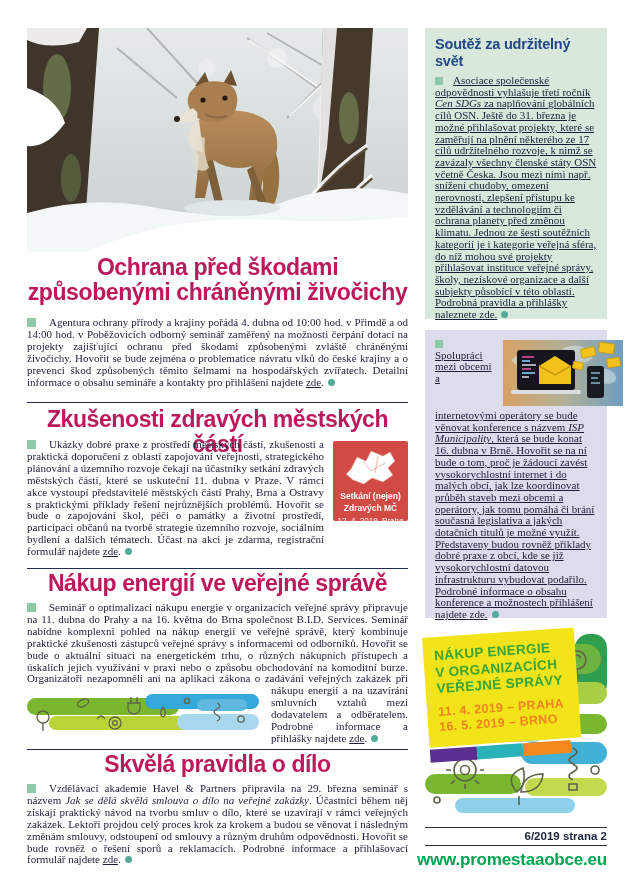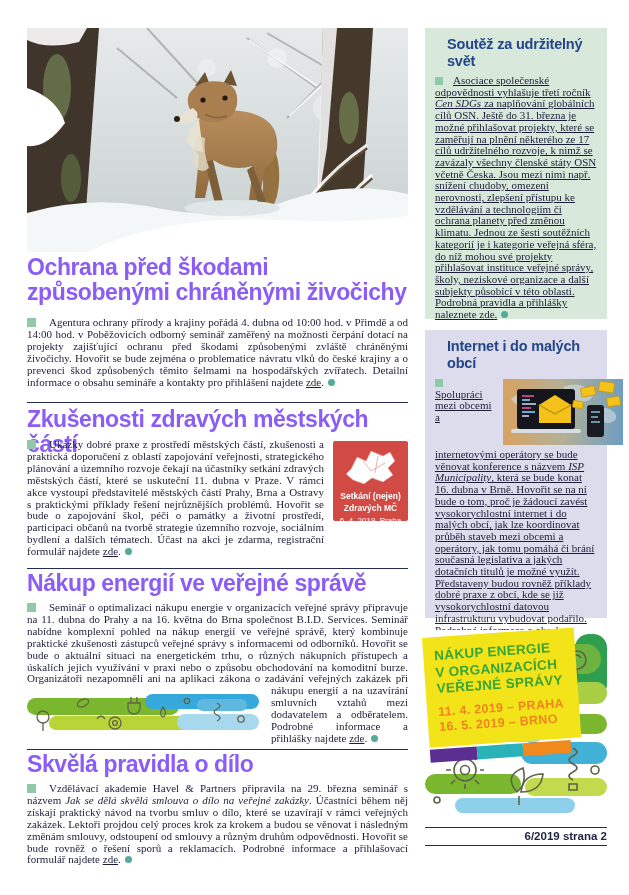--- a/index.html
+++ b/index.html
@@ -1,22 +1,22 @@
 <!DOCTYPE html>
 <html lang="cs"><head>
 <meta charset="utf-8">
 <style>
   html,body{margin:0;padding:0;background:#ffffff;}
   .page{position:relative;width:629px;height:895px;background:#ffffff;overflow:hidden;
         font-family:"Liberation Serif",serif;color:#1d1d3a;}
 
   
   .abs{position:absolute;}
-  .main-head{font-family:"Liberation Sans",sans-serif;font-weight:bold;color:#8b5cf6;
-             font-size:23px;line-height:25px;letter-spacing:-0.4px;margin:0;}
+  .main-head{font-family:"Liberation Sans",sans-serif;font-weight:bold;color:#be185d;
+             font-size:23px;line-height:25px;letter-spacing:-0.4px;margin:0;text-align:center;}
   .body-text{font-size:11px;line-height:11.9px;text-align:justify;margin:0;}
   .rule{border:0;border-top:1.6px solid #232b52;margin:0;width:381px;}
 
   .sq-bullet{display:inline-block;width:9px;height:9px;background:#90c9a7;
              margin-right:13px;transform:translateY(1px);}
   .sq-bullet.sm{width:8px;height:8px;margin-right:10px;}
   .end-dot{display:inline-block;width:7px;height:7px;border-radius:50%;
            background:#54ab97;margin-left:4px;}
   .link{text-decoration:underline;color:inherit;cursor:pointer;}
   .ital{font-style:italic;}
@@ -26,21 +26,21 @@
             border-radius:2px;text-align:center;color:#ffffff;
             font-family:"Liberation Sans",sans-serif;}
   .map-card .t1{font-size:8.5px;font-weight:bold;line-height:10px;}
   .map-card .t2{font-size:8px;line-height:10px;}
   .energy-banner{float:left;width:232px;height:48px;margin:4px 12px 0 0;}
   .energy-banner svg{display:block;}
 
   
   .side-box{left:425px;width:182px;box-sizing:border-box;padding:8px 10px 0 10px;}
   .side-head{font-family:"Liberation Sans",sans-serif;font-weight:bold;color:#234688;
-             font-size:14.5px;line-height:17px;margin:0 0 5px 12px;letter-spacing:-0.2px;}
+             font-size:14.5px;line-height:17px;margin:0 0 5px 0;letter-spacing:-0.2px;}
   .side-text{font-size:11px;line-height:11.7px;margin:0;text-align:left;text-decoration:underline;}
   .box-green{top:28px;height:291px;background:#d8e9db;}
   .box-lav{top:330px;height:288px;background:#dcdcec;}
   .isp-img{float:right;width:120px;height:66px;margin:2px -26px 4px 8px;}
 
   
   .poster{left:425px;top:630px;width:182px;height:183px;overflow:visible;}
   .poster-bg{position:absolute;left:0;top:0;}
   .poster-tilt{position:absolute;left:-3px;top:8px;width:152px;
                transform:rotate(-4deg);transform-origin:0 0;}
@@ -140,21 +140,21 @@
 
   <h2 class="abs main-head" style="left:27px;top:407px;width:381px;">Zkušenosti zdravých městských částí</h2>
   <div class="abs body-text" style="left:27px;top:439px;width:381px;">
     <span class="map-card">
       <svg width="75" height="46" viewBox="0 0 75 46" xmlns="http://www.w3.org/2000/svg">
         <path d="M18,28 L24,16 L33,20 L38,10 L50,15 L57,11 L62,20 L55,27 L60,34 L50,41 L39,37 L31,43 L20,39 L13,33 Z" fill="#ffffff" stroke="#e5918c" stroke-width="0.6"></path>
         <path d="M30,20 L38,30 M45,15 L42,32 M52,22 L38,30" stroke="#e5918c" stroke-width="0.7" fill="none"></path>
       </svg>
       <span class="t1">Setkání (nejen)</span><br>
       <span class="t1">Zdravých MČ</span><br>
-      <span class="t2">6. 4. 2019, Praha</span>
+      <span class="t2">12. 4. 2019, Praha</span>
     </span><span class="sq-bullet"></span><span>Ukázky dobré praxe z prostředí městských částí, zkušenosti a praktická doporučení z oblastí zapojování veřejnosti, strategického plánování a územního rozvoje čekají na účastníky setkání zdravých městských částí, které se uskuteční 11. dubna v Praze. V rámci akce vystoupí představitelé městských částí Prahy, Brna a Ostravy s praktickými příklady řešení nejrůznějších problémů. Hovořit se bude o zapojování škol, péči o památky a životní prostředí, participaci občanů na tvorbě strategie územního rozvoje, sociálním bydlení a dalších tématech. Účast na akci je zdarma, registrační formulář najdete </span><span class="link">zde</span><span>.</span><span class="end-dot"></span>
   </div>
 
   <hr class="abs rule" style="left:27px;top:568px;">
 
   <h2 class="abs main-head" style="left:27px;top:571px;width:381px;">Nákup energií ve veřejné správě</h2>
   <div class="abs body-text" style="left:27px;top:602px;width:381px;">
     <span class="sq-bullet"></span><span>Seminář o optimalizaci nákupu energie v organizacích veřejné správy připravuje na 11. dubna do Prahy a na 16. května do Brna společnost B.I.D. Services. Seminář nabídne komplexní pohled na nákup energií ve veřejné správě, který kombinuje praktické zkušenosti zástupců veřejné správy s informacemi od odborníků. Hovořit se bude o aktuální situaci na energetickém trhu, o různých nákupních přístupech a úskalích jejich využívání v praxi nebo o způsobu obchodování na komoditní burze. Organizátoři nezapomněli ani na aplikaci zákona o zadávání veřejných zakázek při nákupu energií</span><span class="energy-banner">
         <svg width="232" height="48" viewBox="0 0 232 48" xmlns="http://www.w3.org/2000/svg">
         <rect x="0" y="9" width="152" height="17" rx="8.5" fill="#7ab62e"></rect>
@@ -183,21 +183,20 @@
 
   <h2 class="abs main-head" style="left:27px;top:752px;width:381px;">Skvělá pravidla o dílo</h2>
   <p class="abs body-text" style="left:27px;top:783px;width:381px;"><span class="sq-bullet"></span><span>Vzdělávací akademie Havel &amp; Partners připravila na 29. března seminář s názvem </span><span class="ital">Jak se dělá skvělá smlouva o dílo na veřejné zakázky</span><span>. Účastníci během něj získají praktický návod na tvorbu smluv o dílo, které se uzavírají v rámci veřejných zakázek. Lektoři projdou celý proces krok za krokem a budou se věnovat i následným změnám smlouvy, odstoupení od smlouvy a různým druhům odpovědnosti. Hovořit se bude rovněž o řešení sporů a reklamacích. Podrobné informace a přihlašovací formulář najdete </span><span class="link">zde</span><span>.</span><span class="end-dot"></span></p>
 
   <div class="abs side-box box-green">
     <h3 class="side-head">Soutěž za udržitelný svět</h3>
     <p class="side-text"><span class="sq-bullet sm"></span><span>Asociace společenské odpovědnosti vyhlašuje třetí ročník </span><span class="ital">Cen SDGs</span><span> za naplňování globálních cílů OSN. Ještě do 31. března je možné přihlašovat projekty, které se zaměřují na plnění některého ze 17 cílů udržitelného rozvoje, k nimž se zavázaly všechny členské státy OSN včetně Česka. Jsou mezi nimi např. snížení chudoby, omezení nerovnosti, zlepšení přístupu ke vzdělávání a technologiím či ochrana planety před změnou klimatu. Jednou ze šesti soutěžních kategorií je i kategorie veřejná sféra, do níž mohou své projekty přihlašovat instituce veřejné správy, školy, neziskové organizace a další subjekty působící v této oblasti. Podrobná pravidla a přihlášky naleznete </span><span class="link">zde</span><span>.</span><span class="end-dot"></span></p>
   </div>
 
   <div class="abs side-box box-lav">
-    <h3 class="side-head">Internet i do malých obcí</h3>
     <p class="side-text"><span class="isp-img"><svg width="120" height="66" viewBox="0 0 120 66" xmlns="http://www.w3.org/2000/svg">
         <defs>
               <linearGradient id="ispbg" x1="0" y1="0" x2="1" y2="0">
           <stop offset="0" stop-color="#d8a263"></stop>
                 <stop offset="0.5" stop-color="#b3b096"></stop>
                 <stop offset="1" stop-color="#6f9ec2"></stop>
         </linearGradient>
             </defs>
         <rect width="120" height="66" fill="url(#ispbg)"></rect>
         <g fill="#d9e4ea" opacity="0.55">
@@ -277,14 +276,15 @@
         <div class="bar-purple"></div>
         <div class="bar-teal"></div>
         <div class="bar-orange"></div>
       </div>
     </div>
   </div>
 
   <hr class="abs f-rule" style="top:827px;">
   <div class="abs issue" style="top:830px;">6/2019 strana 2</div>
   <hr class="abs f-rule" style="top:845px;">
+  <div class="abs website" style="top:850px;">www.promestaaobce.eu</div>
 
 </div>
 
 </body></html>

